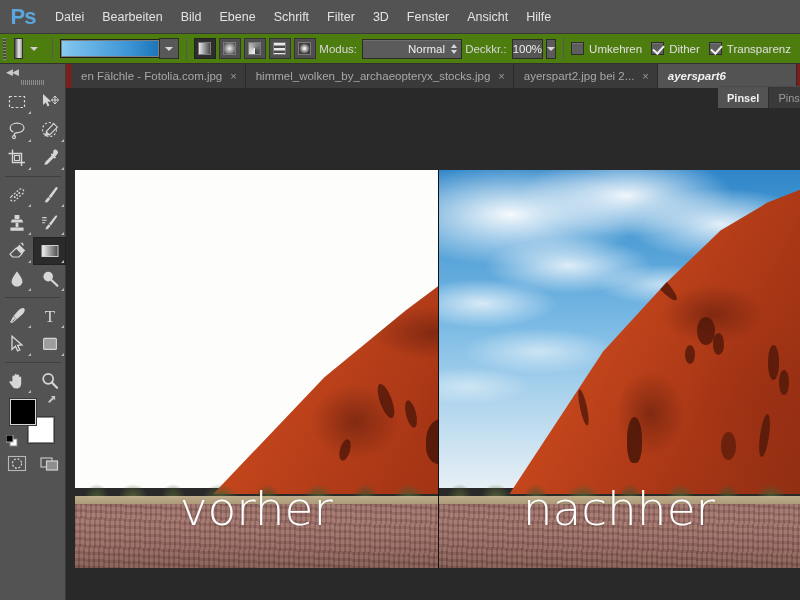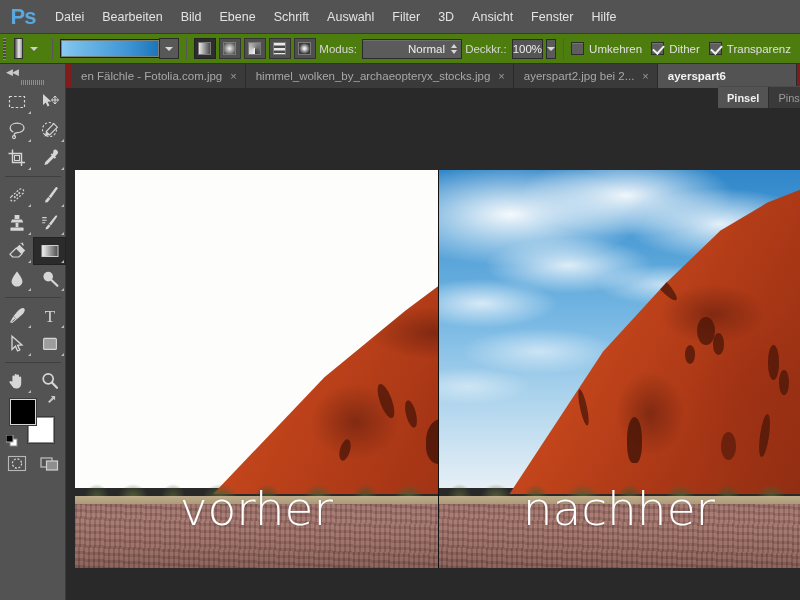--- a/index.html
+++ b/index.html
@@ -256,25 +256,24 @@
 
 <div id="app">
 
   <div class="menubar">
     <div class="ps-logo">Ps</div>
     <div class="menu-item">Datei</div>
     <div class="menu-item">Bearbeiten</div>
     <div class="menu-item">Bild</div>
     <div class="menu-item">Ebene</div>
     <div class="menu-item">Schrift</div>
-    <div class="menu-item">Auswahl</div>
     <div class="menu-item">Filter</div>
     <div class="menu-item">3D</div>
+    <div class="menu-item">Fenster</div>
     <div class="menu-item">Ansicht</div>
-    <div class="menu-item">Fenster</div>
     <div class="menu-item">Hilfe</div>
   </div>
 
   <div class="optionsbar">
     <div class="grip"></div>
     <div class="tool-preset"></div>
     <div class="mini-arrow"></div>
 
     <div class="opt-sep"></div>
 
@@ -347,21 +346,21 @@
         <span class="x">×</span>
       </div>
       <div class="doctab">
         <span>himmel_wolken_by_archaeopteryx_stocks.jpg</span>
         <span class="x">×</span>
       </div>
       <div class="doctab">
         <span>ayerspart2.jpg bei 2...</span>
         <span class="x">×</span>
       </div>
-      <div class="doctab active" style="padding-right:70px;">
+      <div class="doctab active" style="padding-right:70px;font-style:italic;">
         <span>ayerspart6</span>
       </div>
     </div>
   </div>
 
   <div class="toolbar">
     <div class="tb-head">
       <span class="tb-collapse">◀◀</span>
     </div>
     <div class="tb-grip"></div>

